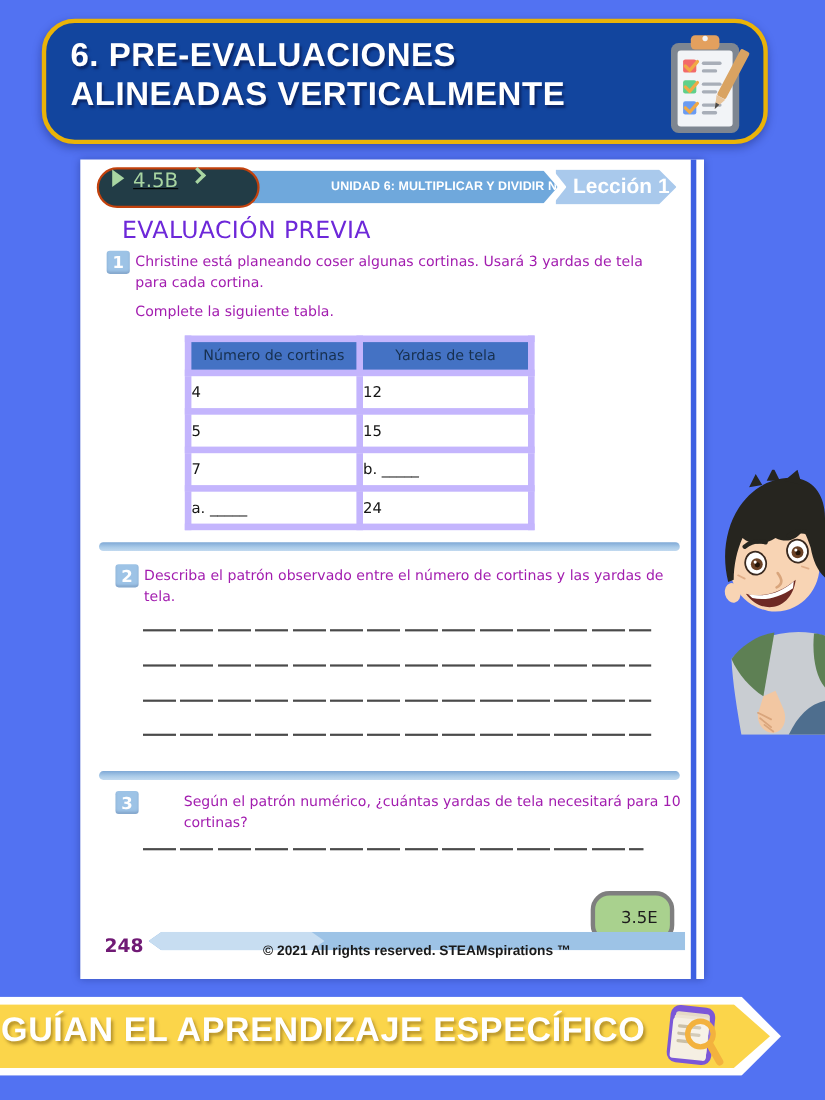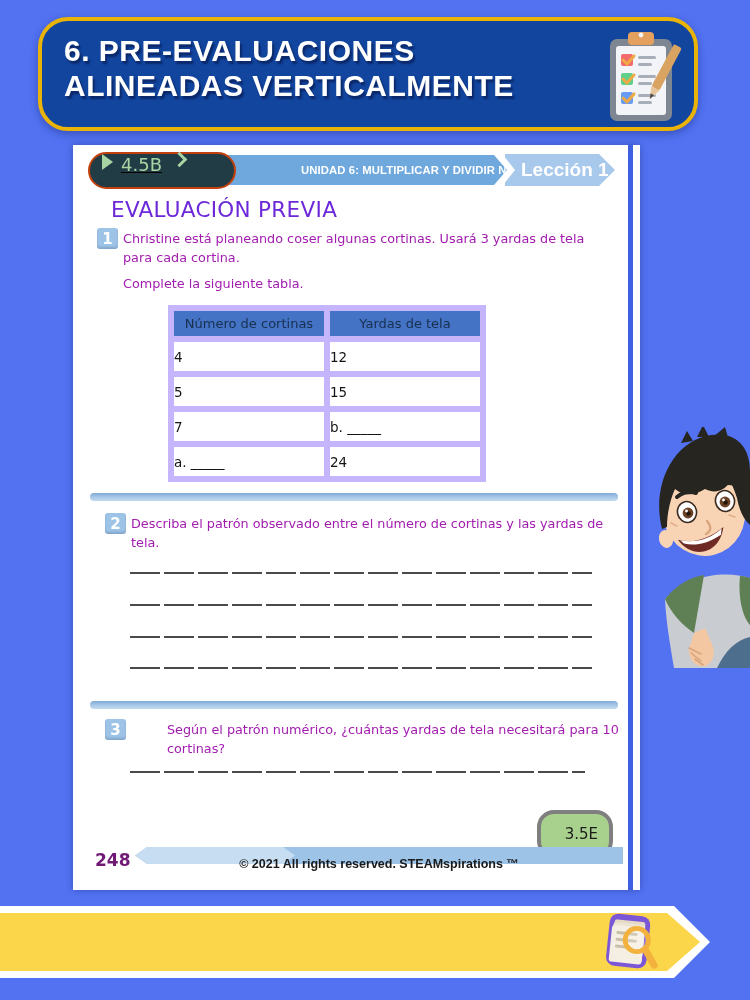--- a/index.html
+++ b/index.html
@@ -326,20 +326,21 @@
   <g transform="rotate(-12 60 115)">
     <path d="M38,108 C48,131 76,131 85,105 C68,114 52,115 38,108 Z" fill="#6E2A24"></path>
     <path d="M40,109 C54,115 70,114 83,106 L81,112 C67,118 53,118 43,113 Z" fill="#ffffff"></path>
   </g>
 
   <path d="M30,96 l6,3 M88,88 l6,2" stroke="#E0AE88" stroke-width="1.6" stroke-linecap="round"></path>
 </svg>
 
 <div class="bottom-banner-outer">
   <div class="bottom-banner-inner"></div>
+  <div class="bottom-banner-text">GUÍAN EL APRENDIZAJE ESPECÍFICO</div>
   <svg class="magnifier-doc-icon" viewBox="0 0 64 68">
     <g transform="rotate(6 32 34)">
       <rect x="10" y="6" width="42" height="54" rx="9" fill="#7B57D8"></rect>
       <rect x="15" y="12" width="32" height="42" rx="3" fill="#E5DAC6"></rect>
       <rect x="14" y="15" width="33" height="40" rx="3" fill="#EDE4D3"></rect>
       <rect x="13" y="18" width="34" height="38" rx="3" fill="#F5EFE3"></rect>
       <rect x="18" y="24" width="22" height="3" rx="1.5" fill="#C9BFA8"></rect>
       <rect x="18" y="31" width="22" height="3" rx="1.5" fill="#C9BFA8"></rect>
       <rect x="18" y="38" width="16" height="3" rx="1.5" fill="#C9BFA8"></rect>
     </g>

